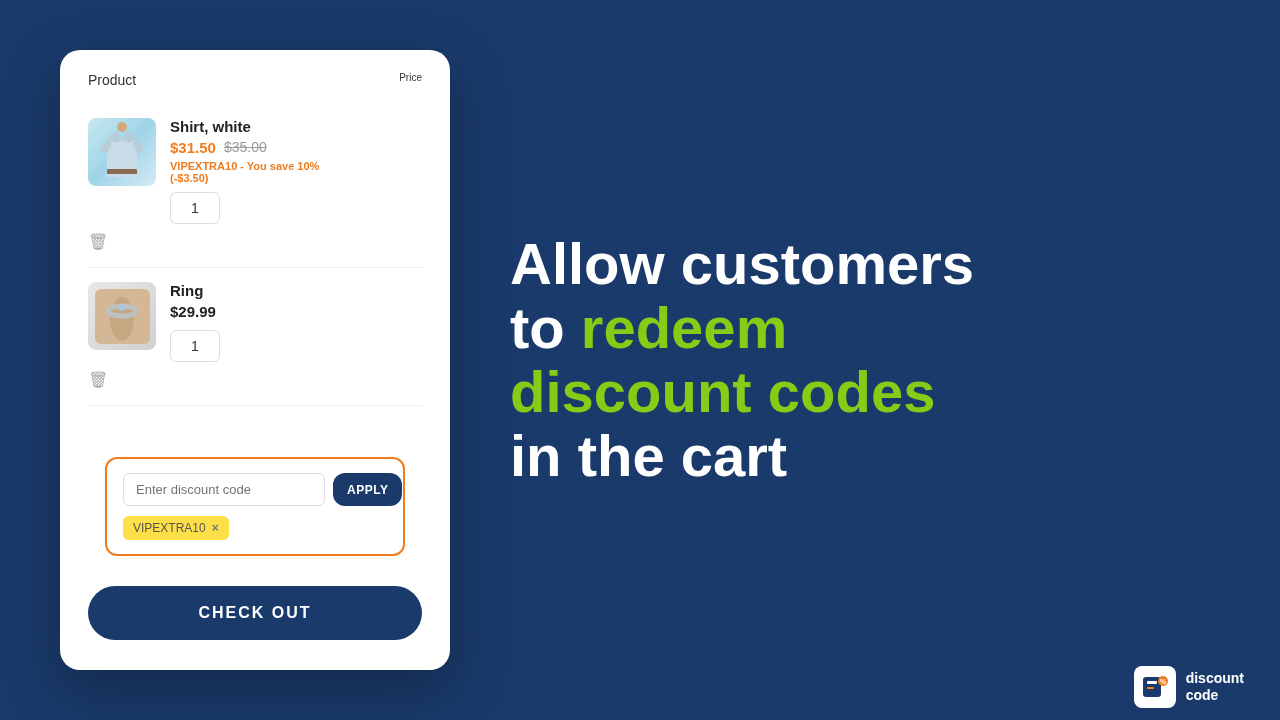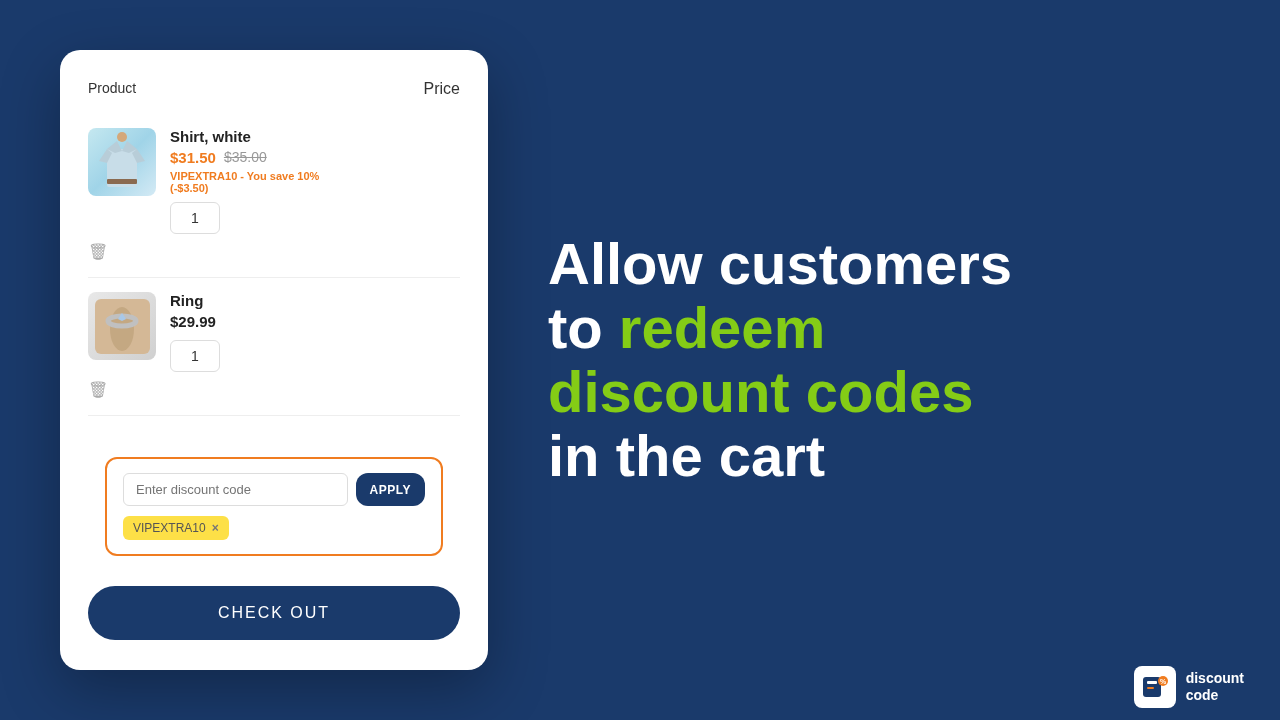--- a/index.html
+++ b/index.html
@@ -22,43 +22,43 @@
       align-items: center;
       justify-content: space-between;
       padding: 40px 60px;
       background: #1a3a6b;
     }
 
     
     .cart-card {
       background: #ffffff;
       border-radius: 20px;
-      width: 428px;
+      width: 390px;
       min-height: 620px;
-      padding: 8px 0 30px 0;
+      padding: 0 0 30px 0;
       box-shadow: 0 20px 60px rgba(0,0,0,0.3);
       display: flex;
       flex-direction: column;
     }
 
     .cart-header {
       display: flex;
       justify-content: space-between;
       padding: 22px 28px 16px 28px;
       border-bottom: none;
     }
 
     .cart-header-product {
       font-size: 14px;
       font-weight: 500;
       color: #333;
     }
 
     .cart-header-price {
-      font-size: 16px;
+      font-size: 10px;
       font-weight: 500;
       color: #333;
     }
 
     .cart-items {
       padding: 0 28px;
       flex: 1;
     }
 
     .item-image {
@@ -221,21 +221,21 @@
 
     
     .checkout-button {
       margin: 10px 28px 0 28px;
       background: #1a3a6b;
       color: #fff;
       border: none;
       border-radius: 40px;
       padding: 18px;
       font-size: 16px;
-      font-weight: 400;
+      font-weight: 700;
       letter-spacing: 2px;
       cursor: pointer;
       width: calc(100% - 56px);
       text-align: center;
     }
 
     
     .marketing-section {
       flex: 1;
       padding-left: 60px;

